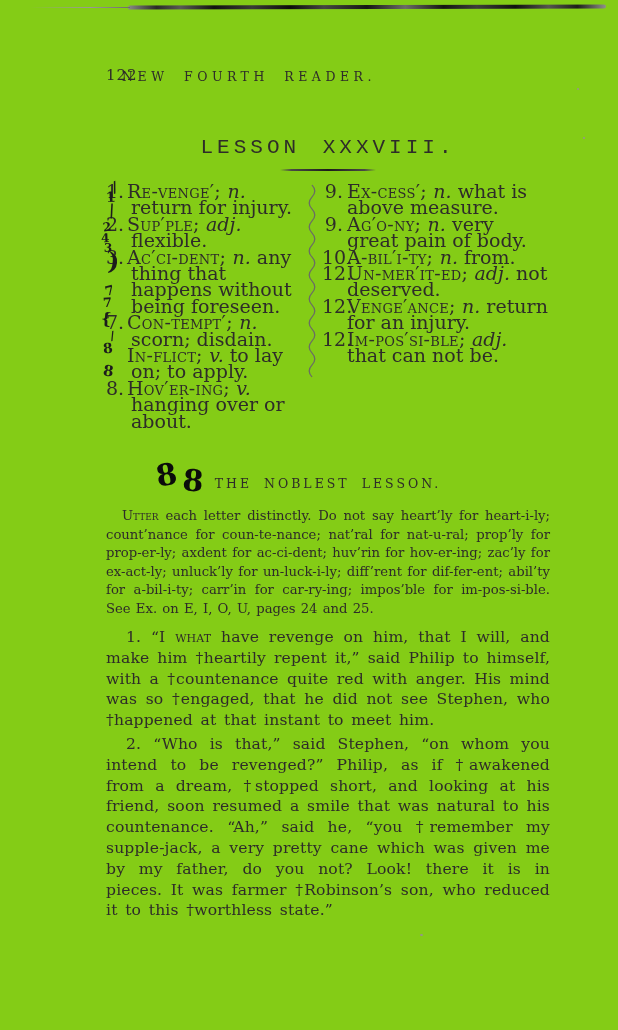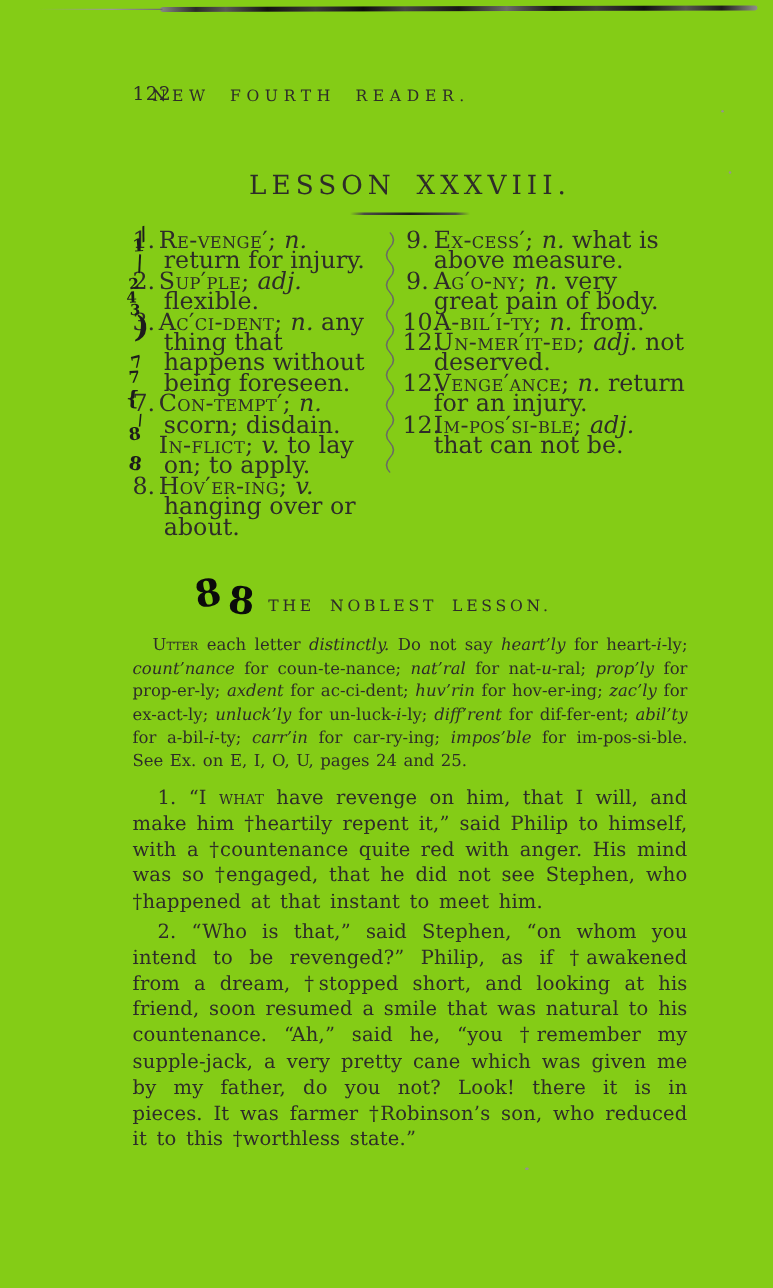--- a/index.html
+++ b/index.html
@@ -33,21 +33,21 @@
 
   
   .pagenum { position:absolute; left:106px; top:66px; font-size:15px; letter-spacing:1px; }
   .running { position:absolute; left:0; top:69px; width:498px; text-align:center;
              font-size:12.5px; letter-spacing:4.5px; word-spacing:7px; }
 
   
   .content { position:absolute; left:106px; top:136px; width:444px; }
 
   h1.lesson { margin:0; font-size:21px; font-weight:400; letter-spacing:4px;
-              word-spacing:6px; text-align:center; }
+              word-spacing:6px; text-align:center;font-family:Liberation Mono, monospace; }
   .rule { width:96px; height:2px; margin:10px auto 12px;
           background:linear-gradient(90deg, rgba(70,70,66,0), #4a4a46 12%, #1c1c1a 50%, #4a4a46 88%, rgba(70,70,66,0)); }
 
   
   .vocab { display:flex; align-items:stretch; font-size:19px; line-height:16.4px; }
   .vcol { }
   .vcol.left  { width:198px; }
   .vcol.right { flex:1; }
   .ventry { padding-left:25px; text-indent:-25px; }
   .vnum { display:inline-block; text-indent:0; width:17px; text-align:right;
@@ -70,21 +70,21 @@
   .exercise { margin:15px 0 0; font-size:13.2px; line-height:18.5px;
               text-align:justify; text-indent:16px; word-spacing:1px; }
 
   
   .para { margin:9px 0 0; font-size:15.6px; line-height:20.8px;
           text-align:justify; text-indent:20px; word-spacing:2.5px;
           letter-spacing:0.15px; }
   .para + .para { margin-top:3px; }
 
   .sc { font-variant:small-caps; }
-  .it { font-style:italic; }
+  .it { }
 
   
   .margin-marks span { position:absolute; font-family:"DejaVu Serif", serif;
                        font-weight:700; color:#1c1c1c; line-height:1; }
 </style>
 </head>
 <body>
 
 <div class="page">
 

